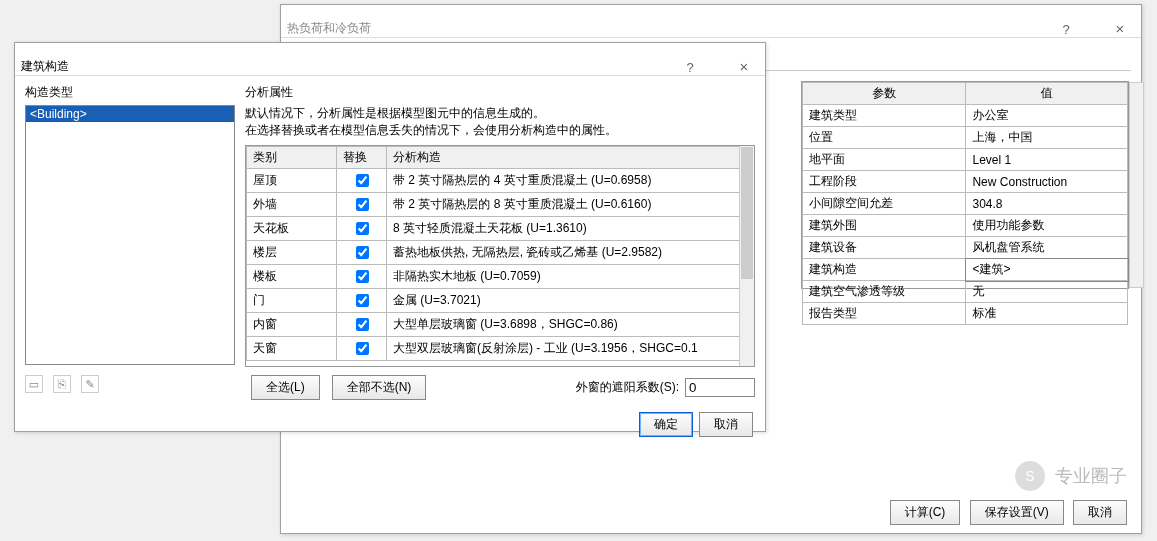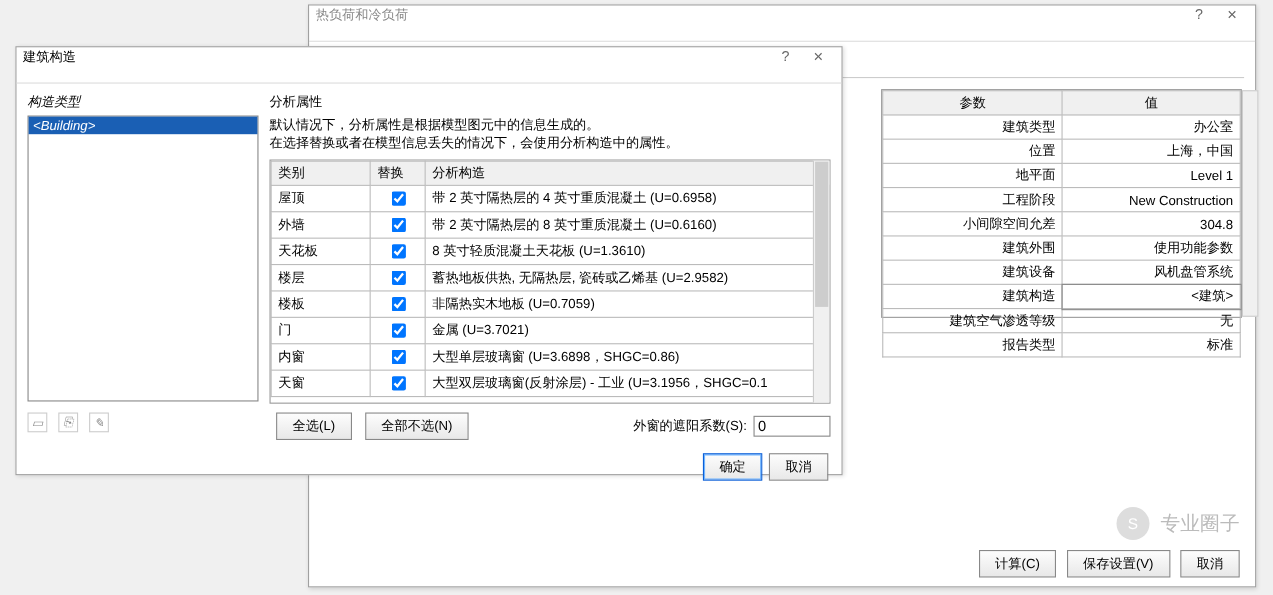--- a/index.html
+++ b/index.html
@@ -1,39 +1,39 @@
 <!DOCTYPE html>
 <html><head>
 <meta charset="utf-8">
 <style>
   * { box-sizing: border-box; font-family: "Microsoft YaHei", "Segoe UI", sans-serif; }
   body { margin: 0; background: #f0f0f0; width: 1157px; height: 541px; position: relative; overflow: hidden; font-size: 12px; color: #000; }
   .window { position: absolute; background: #fff; border: 1px solid #a0a0a0; box-shadow: 1px 1px 4px rgba(0,0,0,0.15); }
-  .titlebar { display: flex; align-items: flex-start; height: 33px; padding: 0 6px; border-bottom: 1px solid #dcdcdc; color: #888; }
+  .titlebar { display: flex; align-items: flex-end; height: 33px; padding: 0 6px; border-bottom: 1px solid #dcdcdc; color: #888; gap: 24px; }
   .titlebar .title { flex: 1; }
   .titlebar .tbtn { width: 30px; text-align: center; font-size: 13px; color: #666; cursor: pointer; }
   .titlebar .tbtn.close { font-size: 15px; }
   
   #win-loads { left: 280px; top: 4px; width: 862px; height: 530px; }
   #win-loads .tabs { display: flex; margin: 6px 10px 0 10px; border-bottom: 1px solid #ccc; }
   #win-loads .tab { padding: 4px 12px; border: 1px solid #ccc; border-bottom: none; background: #f7f7f7; margin-right: 2px; cursor: pointer; }
   #win-loads .tab.active { background: #fff; position: relative; top: 1px; }
   .params-wrap { margin: 10px 12px 0 520px; border: 1px solid #999; position: relative; }
   .params-wrap .scroll { position: absolute; right: -16px; top: 0; bottom: 0; width: 15px; background: #f0f0f0; border: 1px solid #ccc; }
   .params-table { width: 100%; border-collapse: collapse; }
-  .params-table th, .params-table td { border: 1px solid #bbb; padding: 2px 6px; text-align: right; height: 19px; }
+  .params-table th, .params-table td { border: 1px solid #bbb; padding: 2px 6px; text-align: left; height: 19px; }
   .params-table th { background: #f0f0f0; font-weight: normal; text-align: center; }
   .params-table tr.sel td:last-child { background: #fff; outline: 1px solid #888; }
   #win-loads .bottom-bar { position: absolute; bottom: 8px; right: 14px; }
   .btn { display: inline-block; border: 1px solid #888; background: linear-gradient(#fdfdfd,#e8e8e8); padding: 3px 14px; cursor: pointer; margin-left: 6px; font-size: 12px; text-align: center; }
   
   #win-con { left: 14px; top: 42px; width: 752px; height: 390px; }
   #win-con .titlebar { color: #000; }
   #win-con .body { display: flex; padding: 8px 10px 6px 10px; gap: 10px; }
-  .left-col { width: 210px; font-style: italic; }
+  .left-col { width: 210px; }
   .grp-label { margin-bottom: 4px; }
   .treebox { border: 1px solid #888; height: 260px; background: #fff; }
   .treebox .node { background: #1a5fb4; color: #fff; padding: 1px 4px; }
   .icon-row { margin-top: 10px; display: flex; gap: 10px; color: #888; }
   .mini-icon { width: 18px; height: 18px; border: 1px solid #ccc; display: flex; align-items: center; justify-content: center; font-size: 11px; }
   .right-col { flex: 1; }
   .desc { line-height: 1.4; margin-bottom: 6px; }
   .analysis-wrap { border: 1px solid #999; position: relative; }
   .analysis-wrap .vscroll { position: absolute; right: 0; top: 0; bottom: 0; width: 15px; background: #f0f0f0; border-left: 1px solid #ccc; }
   .analysis-wrap .vscroll .thumb { position: absolute; left:1px; right:1px; top:1px; height:60%; background:#cdcdcd; }

